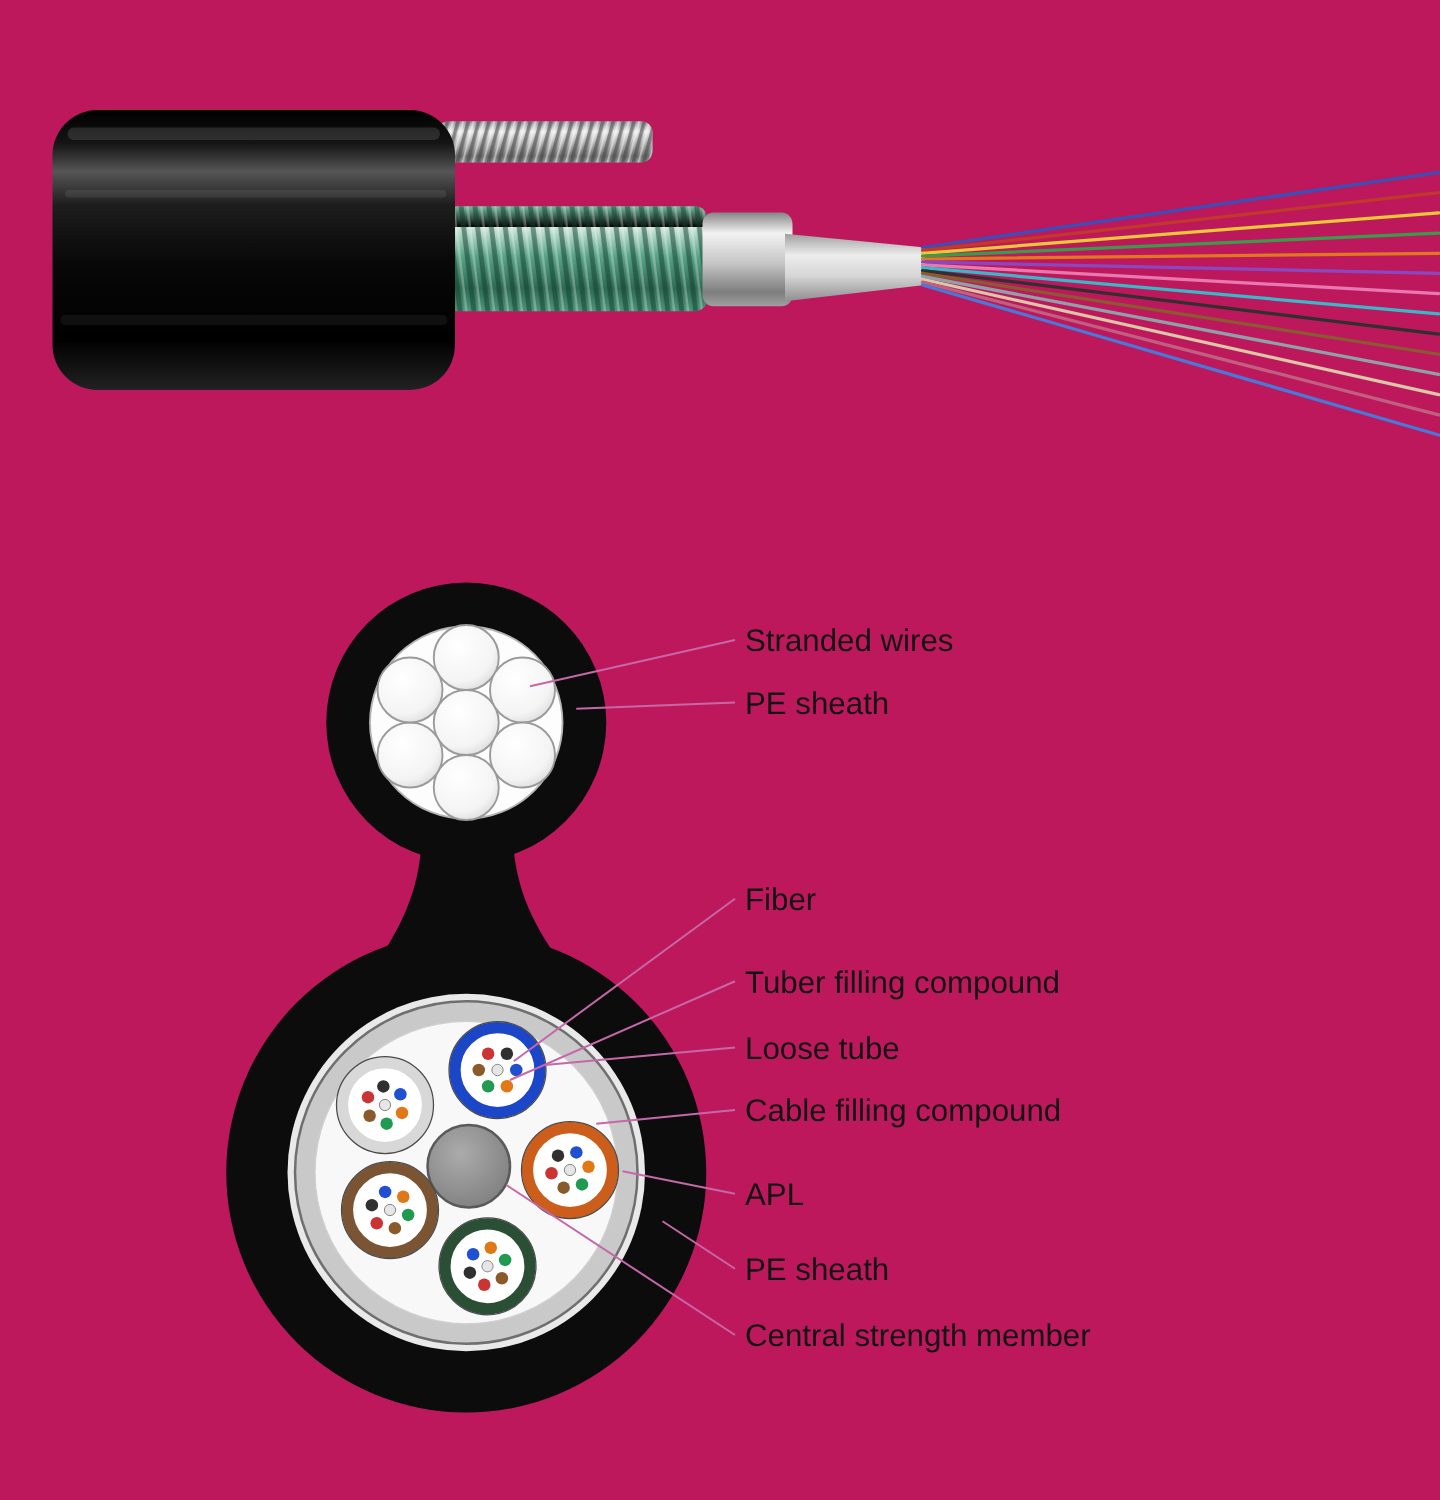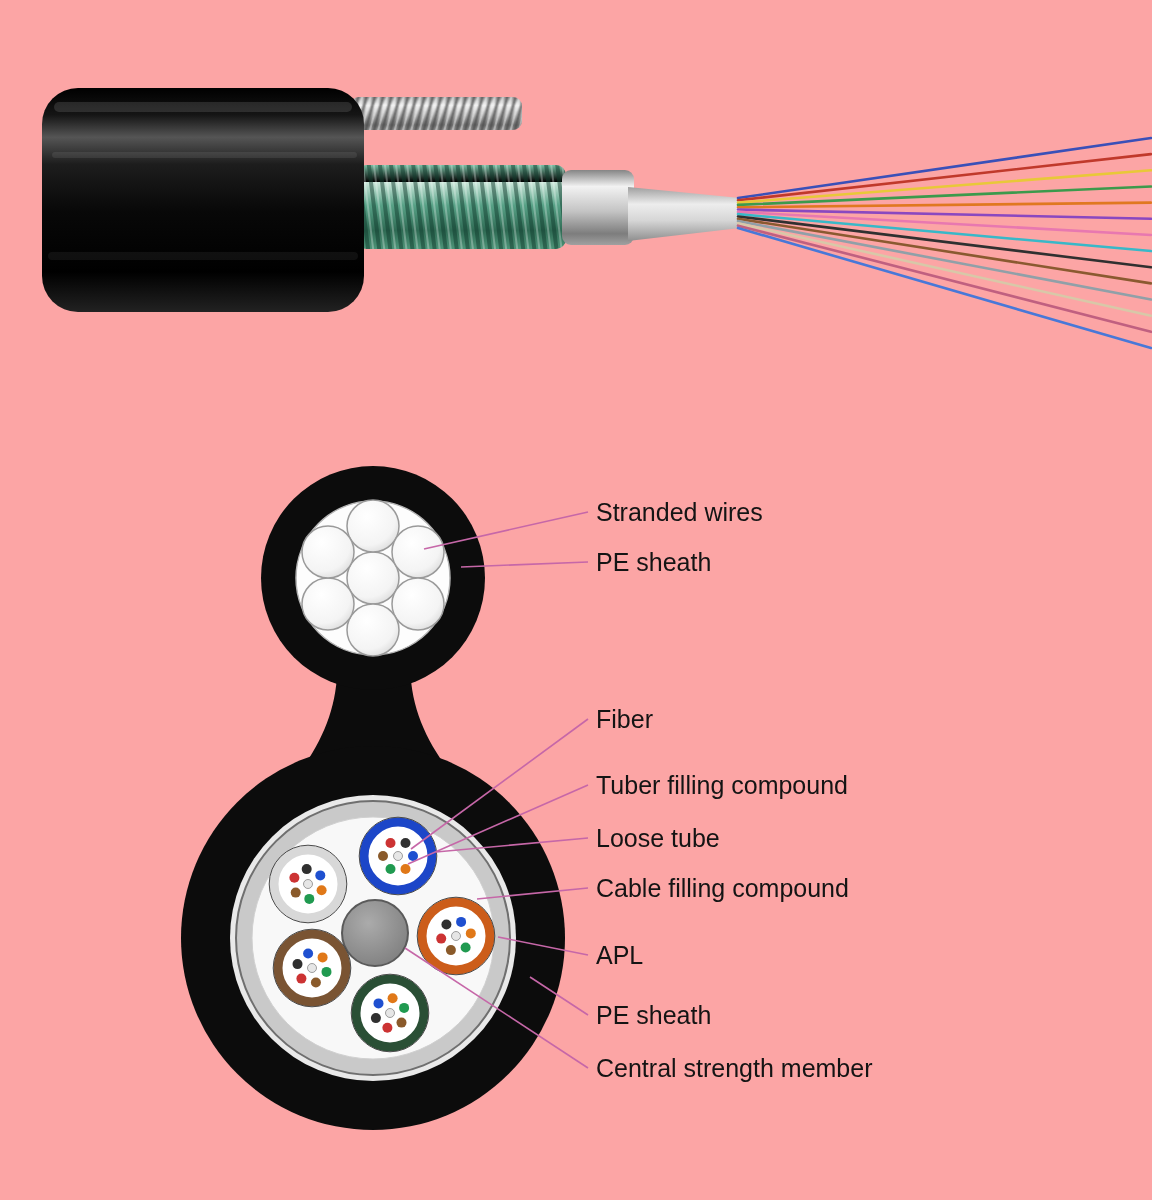--- a/index.html
+++ b/index.html
@@ -8,21 +8,21 @@
     background: #ffffff;
     width: 1152px;
     height: 1200px;
     overflow: hidden;
     font-family: "Liberation Sans", sans-serif;
   }
   .canvas {
     position: relative;
     width: 1152px;
     height: 1200px;
-    background: #fca5a5;
+    background: #be185d;
   }
   .lbl text {
     font-family: "Liberation Sans", sans-serif;
     font-size: 25px;
     fill: #141414;
   }
   .leader {
     stroke: var(--leader_line, #c667a8);
     stroke-width: 1.6;
     fill: none;

